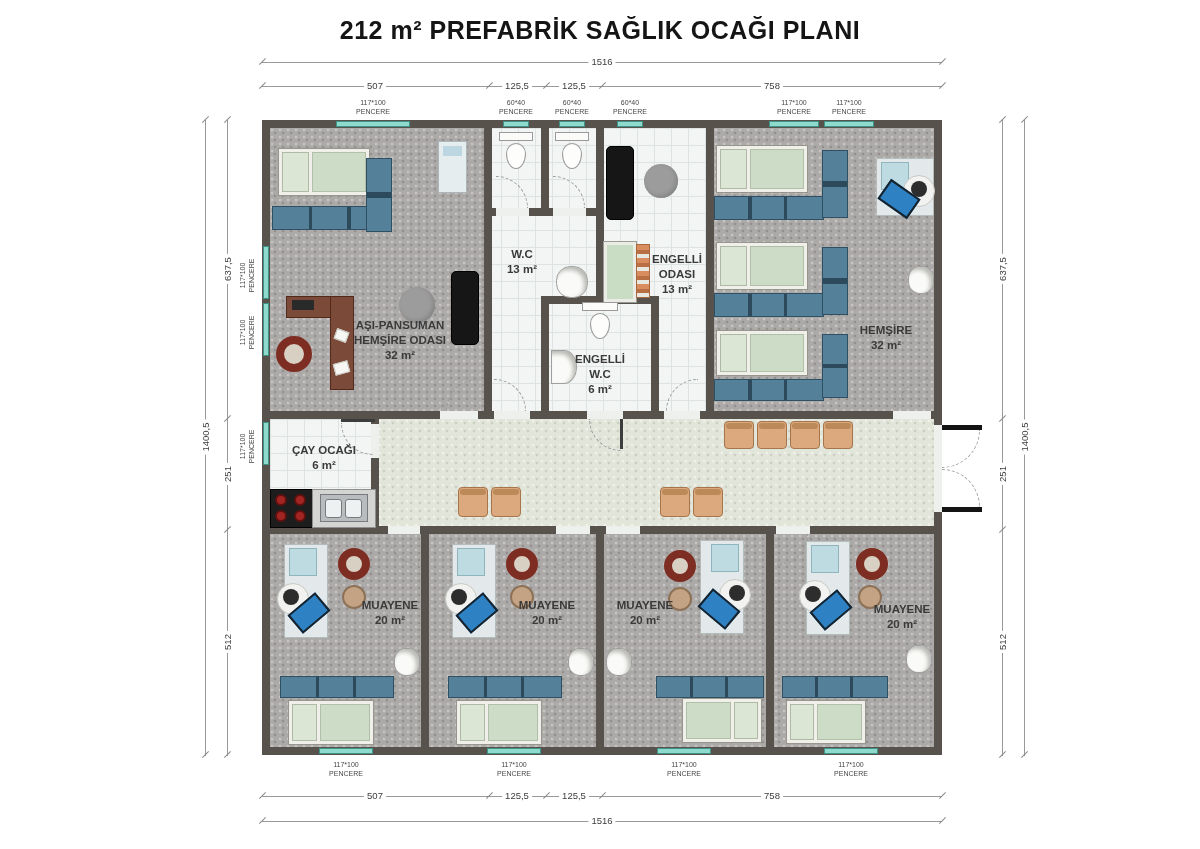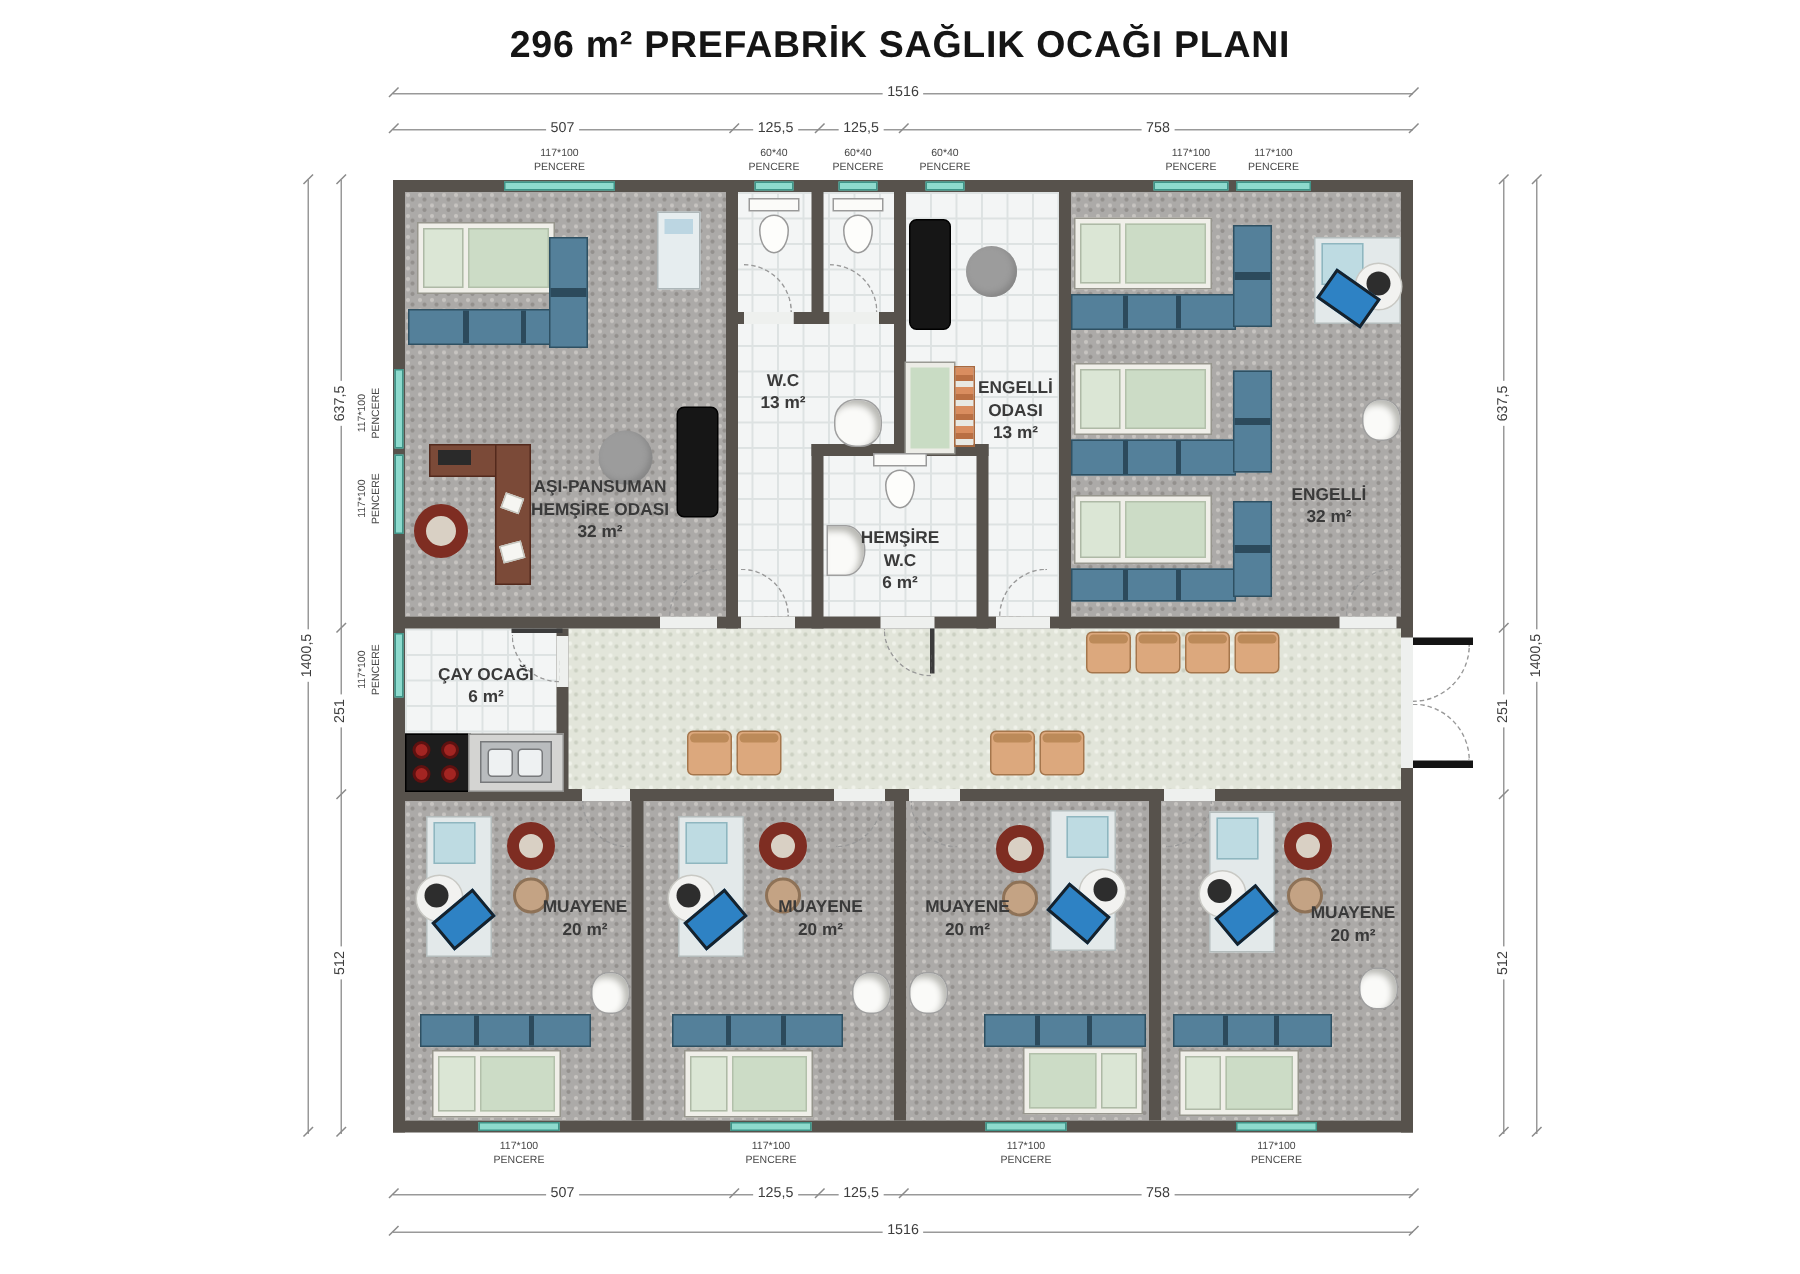--- a/index.html
+++ b/index.html
@@ -78,21 +78,21 @@
   .burner{position:absolute;width:12px;height:12px;border-radius:50%;background:#a32522;border:2px solid #5f1110;box-sizing:border-box;}
   .counter{position:absolute;background:#d4d4d2;border:1px solid #8f8f8d;}
   .ssink{position:absolute;background:#b9bcbe;border:1px solid #77797b;}
   .basin{position:absolute;background:#eef1f2;border:1px solid #77797b;border-radius:3px;}
 </style>
 </head>
 <body>
 
 <div id="canvas">
 
-  <div id="title">296 m²  PREFABRİK SAĞLIK OCAĞI PLANI</div>
+  <div id="title">212 m²  PREFABRİK SAĞLIK OCAĞI PLANI</div>
 
   <div class="abs f-room" style="left:270px;top:128px;width:214px;height:283px"></div>
   <div class="abs f-tile" style="left:484px;top:128px;width:230px;height:283px"></div>
   <div class="abs f-room" style="left:714px;top:128px;width:220px;height:283px"></div>
   <div class="abs f-cor" style="left:270px;top:419px;width:664px;height:107px"></div>
   <div class="abs f-tile" style="left:270px;top:419px;width:101px;height:107px"></div>
   <div class="abs f-room" style="left:270px;top:534px;width:664px;height:213px"></div>
 
   <div class="wall" style="left:262px;top:120px;width:680px;height:8px"></div>
   <div class="wall" style="left:262px;top:747px;width:680px;height:8px"></div>
@@ -311,21 +311,21 @@
   <div class="shelf" style="left:636px;top:244px;width:12px;height:52px"></div>
   <div class="rlabel" style="left:644px;top:252px;width:66px">
     <div>ENGELLİ ODASI</div>
     <div>13 m²</div>
   </div>
 
   <div class="toilet-tank" style="left:582px;top:302px;width:36px;height:9px"></div>
   <div class="toilet-bowl" style="left:590px;top:313px;width:20px;height:26px"></div>
   <div class="sink" style="left:551px;top:350px;width:26px;height:34px;border-radius:0 50% 50% 0"></div>
   <div class="rlabel" style="left:565px;top:352px;width:70px">
-    <div>HEMŞİRE W.C</div>
+    <div>ENGELLİ W.C</div>
     <div>6 m²</div>
   </div>
 
   <div class="bed" style="left:716px;top:145px;width:92px;height:48px">
       <div class="pil"></div>
       <div class="mat"></div>
     </div>
   <div class="screen" style="left:714px;top:196px;width:110px;height:24px"></div>
   <div class="screen v" style="left:822px;top:150px;width:26px;height:68px"></div>
   <div class="bed" style="left:716px;top:242px;width:92px;height:48px">
@@ -341,21 +341,21 @@
   <div class="screen" style="left:714px;top:379px;width:110px;height:22px"></div>
   <div class="screen v" style="left:822px;top:334px;width:26px;height:64px"></div>
   <div class="station" style="left:876px;top:158px;width:58px;height:58px">
     <div class="kit"></div>
     <div class="coat" style="left:26px;top:16px;width:30px;height:30px"></div>
     <div class="fig" style="left:34px;top:22px;width:16px;height:16px"></div>
     <div class="laptop" style="left:4px;top:28px;width:32px;height:20px;transform:rotate(35deg)"></div>
   </div>
   <div class="sink" style="left:908px;top:266px;width:26px;height:28px"></div>
   <div class="rlabel" style="left:841px;top:323px;width:90px">
-    <div>ENGELLİ</div>
+    <div>HEMŞİRE</div>
     <div>32 m²</div>
   </div>
 
   <div class="stove" style="left:270px;top:489px;width:42px;height:37px">
     <div class="burner" style="left:4px;top:4px"></div>
     <div class="burner" style="left:23px;top:4px"></div>
     <div class="burner" style="left:4px;top:20px"></div>
     <div class="burner" style="left:23px;top:20px"></div>
   </div>
   <div class="counter" style="left:312px;top:489px;width:62px;height:37px"></div>

